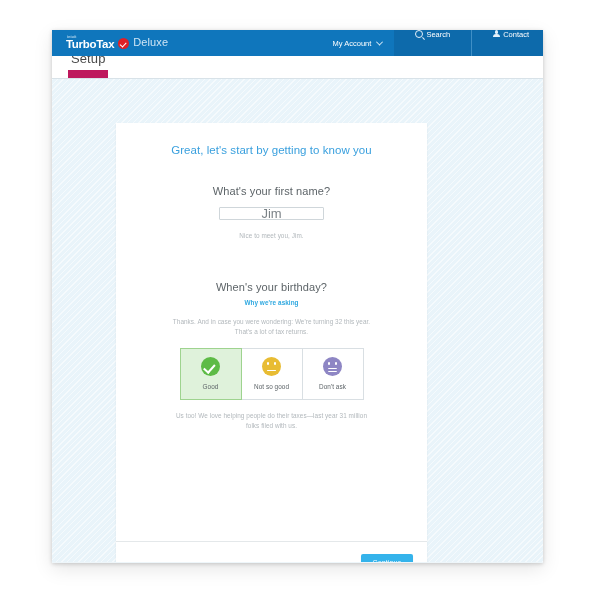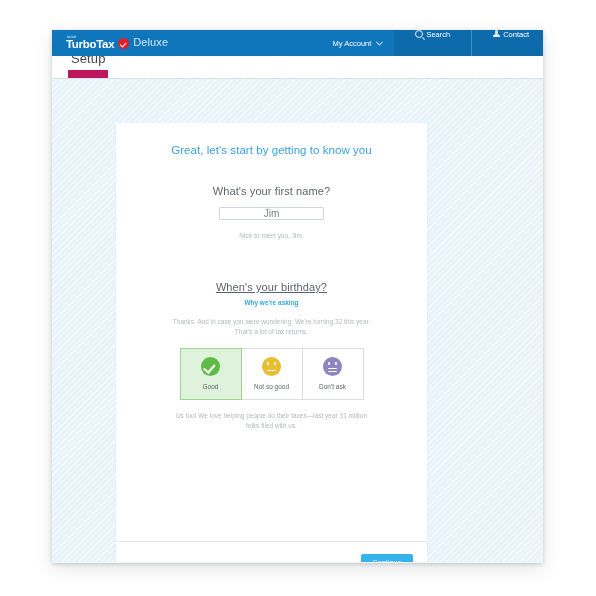--- a/index.html
+++ b/index.html
@@ -205,21 +205,21 @@
     margin: 3px 0 0 0;
     font-weight: normal;
   }
 
   .field-label {
     font-size: 11px;
     color: #5d6468;
     margin-top: 29px;
     letter-spacing: 0.1px;
   }
-  .label-birthday { margin-top: 40px; text-decoration: underline; }
+  .label-birthday { margin-top: 40px; }
   .label-feeling  { margin-top: 45px; }
 
   .why-link {
     display: block;
     font-size: 6.4px;
     color: #2ea8e0;
     font-weight: bold;
     margin-top: 6px;
     text-decoration: none;
     letter-spacing: 0.05px;
@@ -227,21 +227,21 @@
 
   .text-input {
     display: block;
     margin: 10px auto 0 auto;
     width: 105px;
     height: 13px;
     line-height: 13px;
     border: 1px solid #cfd6da;
     background: #ffffff;
     font-family: "Liberation Sans", sans-serif;
-    font-size: 10px;
+    font-size: 13px;
     color: #7b8287;
     text-align: center;
     border-radius: 1px;
     padding: 4px;
     box-sizing: border-box;
     outline: none;
   }
   .input-birthday { width: 110px; margin-top: 12px; }
 
   .helper-text {

